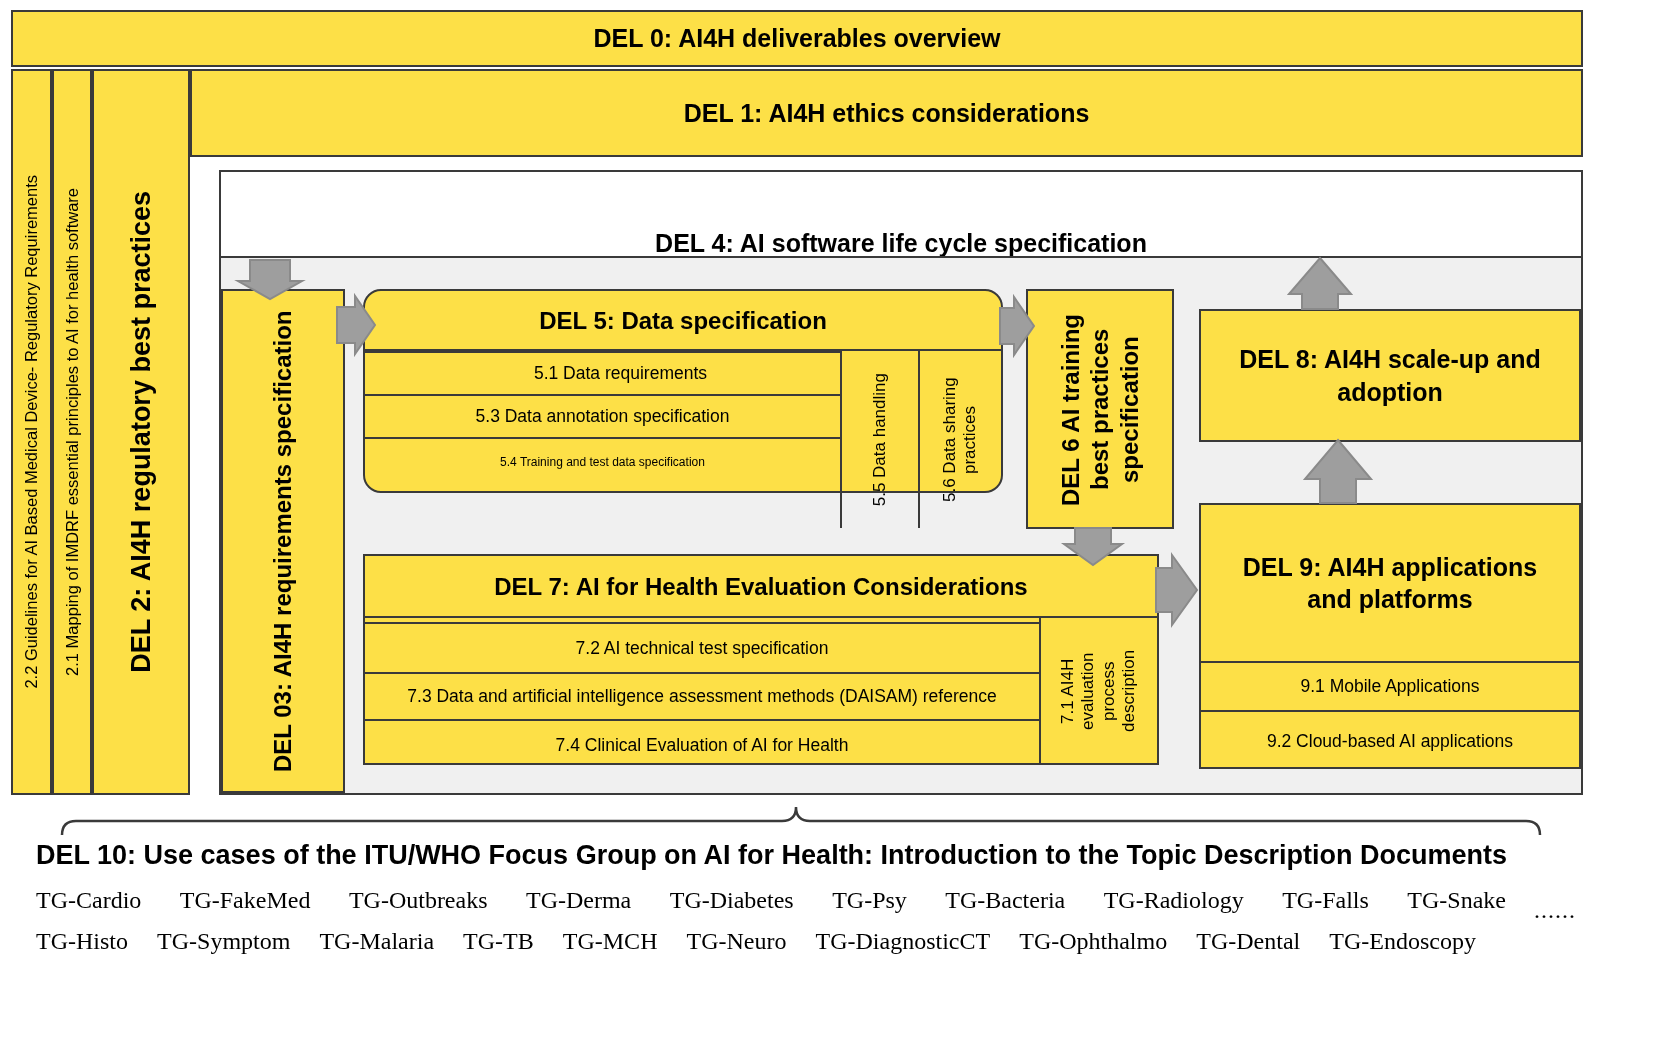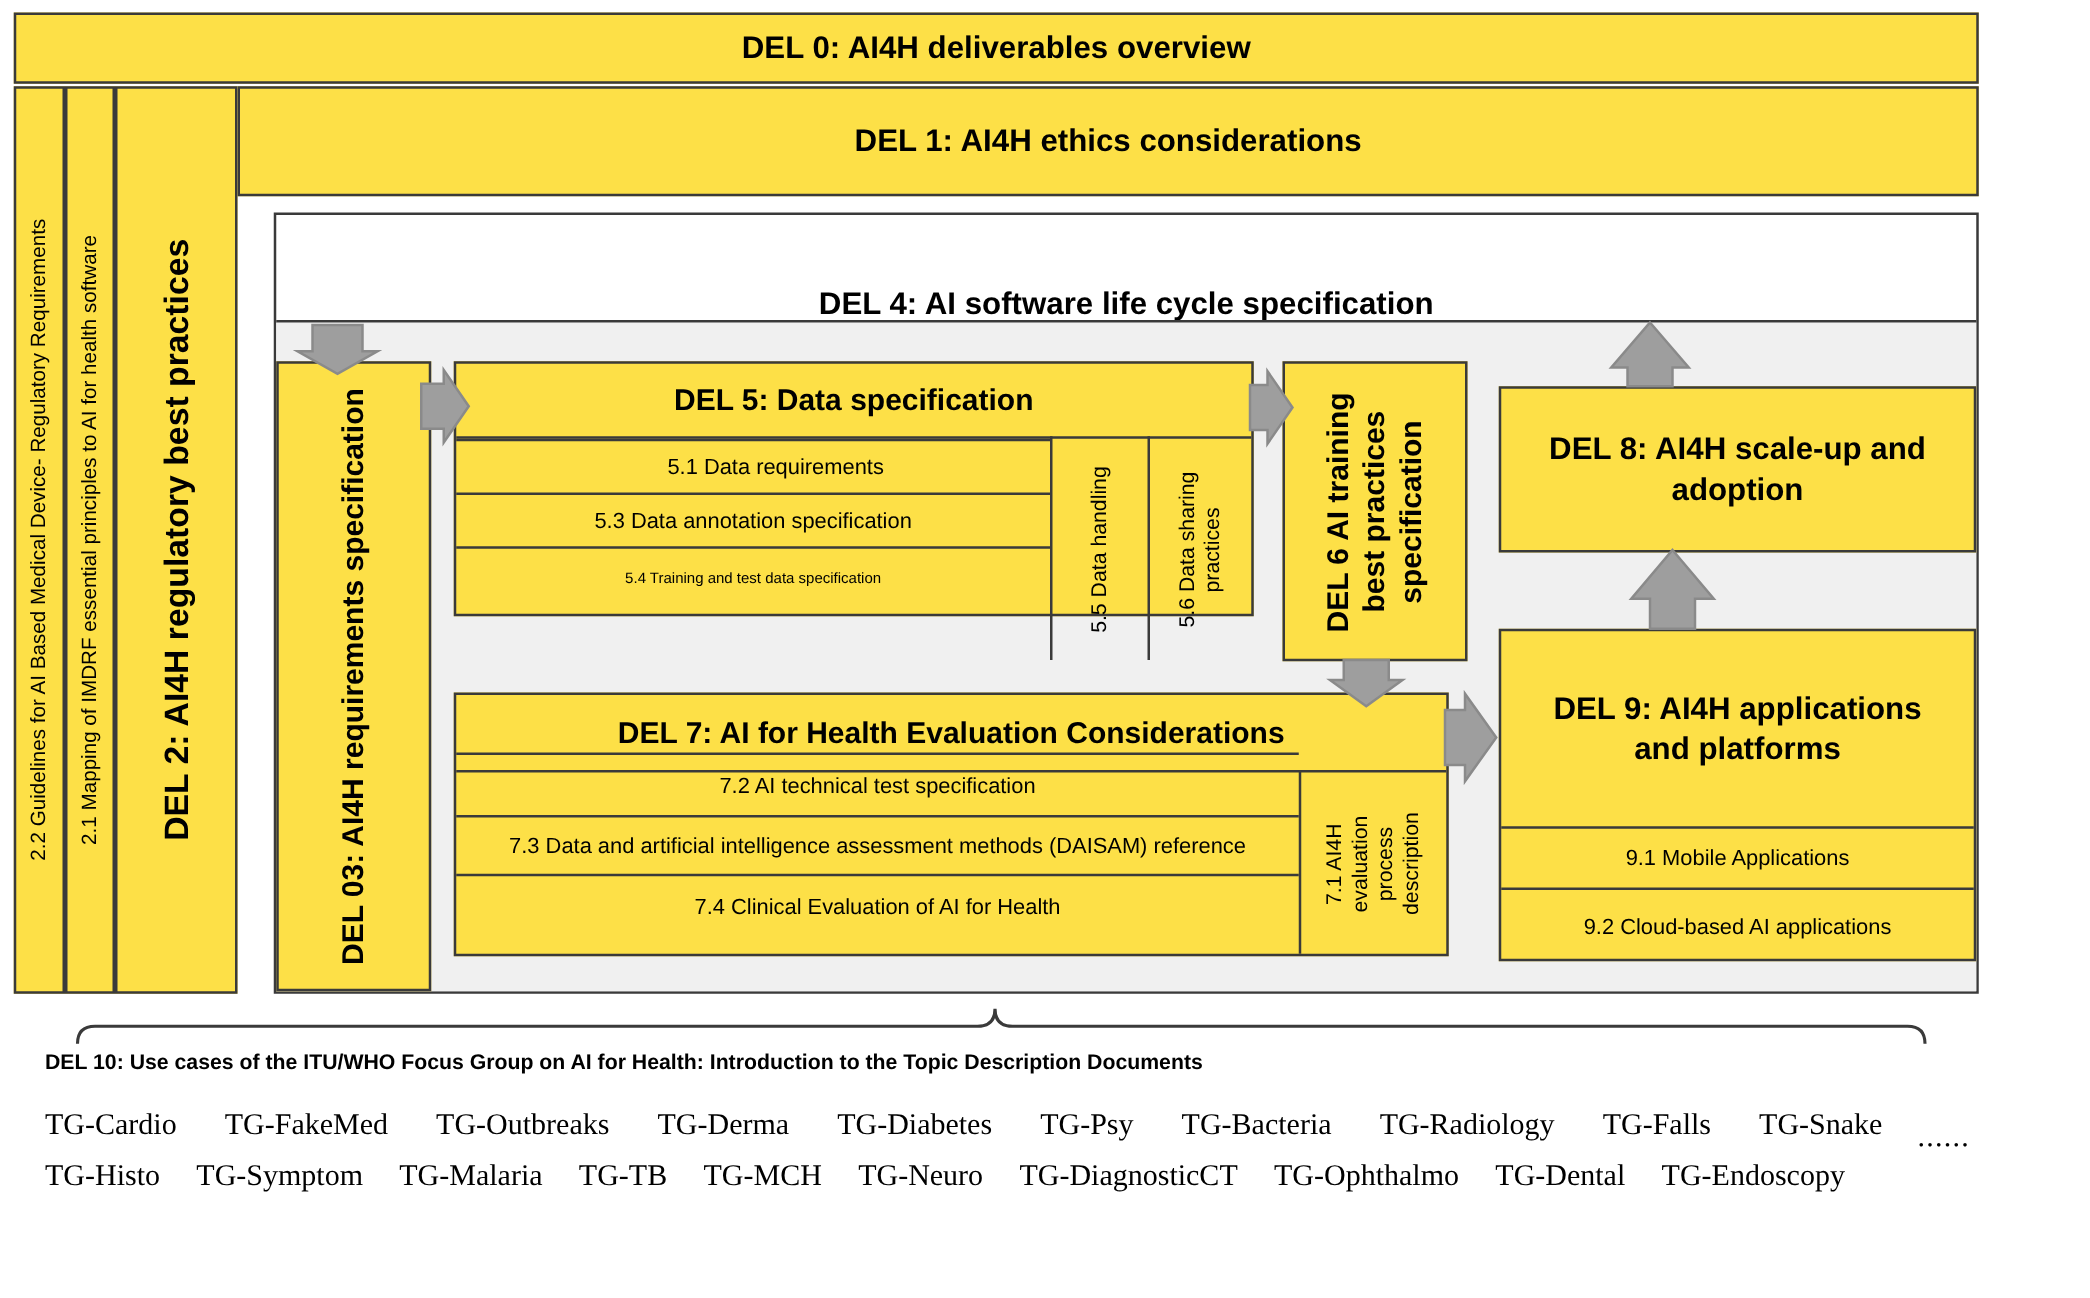--- a/index.html
+++ b/index.html
@@ -15,21 +15,21 @@
   .vert{position:absolute;box-sizing:border-box;display:flex;align-items:center;justify-content:center;}
   .vert > span{
     display:block;
     white-space:nowrap;
     transform:rotate(180deg);
     writing-mode:vertical-rl;
     text-align:center;
   }
 
   .serifrow{position:absolute;font-family:"Liberation Serif",serif;font-size:24px;white-space:nowrap;}
-  .titleBig{position:absolute;font-weight:bold;font-size:17px;white-space:nowrap;}
+  .titleBig{position:absolute;font-weight:bold;font-size:27px;white-space:nowrap;}
 
   svg.ovl{position:absolute;left:0;top:0;width:1672px;height:1038px;pointer-events:none;}
 </style>
 </head>
 <body>
 
 <div id="root">
 
   <div class="box hdr" style="left:11px;top:10px;width:1572px;height:57px;font-size:25px;">
     <span>DEL 0: AI4H deliverables overview</span>
@@ -57,21 +57,21 @@
     <span>DEL 4: AI software life cycle specification</span>
   </div>
 
   <div class="grayPanel" style="left:221px;top:258px;width:1360px;height:535px;border:none;background:#f0f0f0;"></div>
   <div style="position:absolute;left:221px;top:256px;width:1360px;height:2px;background:#3a3a3a;"></div>
 
   <div class="box vert" style="left:221px;top:289px;width:124px;height:504px;">
     <span style="font-size:24px;font-weight:bold;white-space:normal;height:470px;line-height:1.25;">DEL 03: AI4H requirements specification</span>
   </div>
 
-  <div class="box" style="left:363px;top:289px;width:640px;height:204px;">
+  <div class="box" style="left:363px;top:289px;width:640px;height:204px;border-radius:18px;">
     <div class="hdr" style="height:60px;font-size:24px;">
       <span>DEL 5: Data specification</span>
     </div>
     <div style="position:absolute;left:0;top:60px;width:475px;height:177px;box-sizing:border-box;">
       <div class="sub" style="height:41px;border-top:2px solid #3a3a3a;font-size:17.5px;padding-left:36px;">
         <span>5.1 Data requirements</span>
       </div>
       <div class="sub" style="height:41px;border-top:2px solid #3a3a3a;font-size:17.5px;">
         <span>5.3 Data annotation specification</span>
       </div>
@@ -92,21 +92,21 @@
   </div>
 
   <div class="box vert" style="left:1026px;top:289px;width:148px;height:240px;">
     <span style="font-size:24px;font-weight:bold;white-space:normal;height:225px;line-height:1.22;">DEL 6 AI training best practices specification</span>
   </div>
 
   <div class="box" style="left:363px;top:554px;width:796px;height:211px;">
     <div class="hdr" style="height:62px;font-size:24px;">
       <span>DEL 7: AI for Health Evaluation Considerations</span>
     </div>
-    <div style="position:absolute;left:0;top:46px;width:674px;height:145px;box-sizing:border-box;">
+    <div style="position:absolute;left:0;top:66px;width:674px;height:145px;box-sizing:border-box;">
       <div class="sub" style="height:48px;border-top:2px solid #3a3a3a;font-size:17.5px;">
         <span>7.2 AI technical test specification</span>
       </div>
       <div class="sub" style="height:45px;border-top:2px solid #3a3a3a;font-size:17.5px;">
         <span>7.3 Data and artificial intelligence assessment methods (DAISAM) reference</span>
       </div>
       <div class="sub" style="height:48px;border-top:2px solid #3a3a3a;font-size:17.5px;">
         <span>7.4 Clinical Evaluation of AI for Health</span>
       </div>
     </div>

